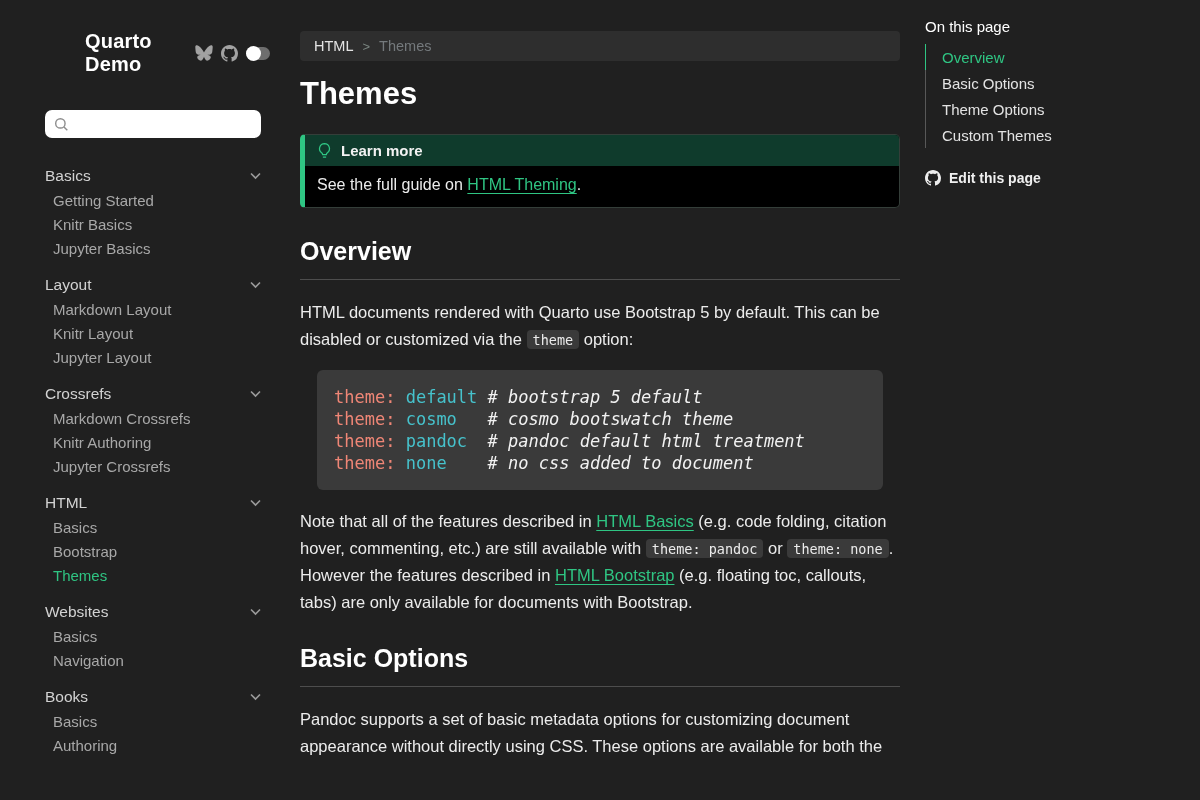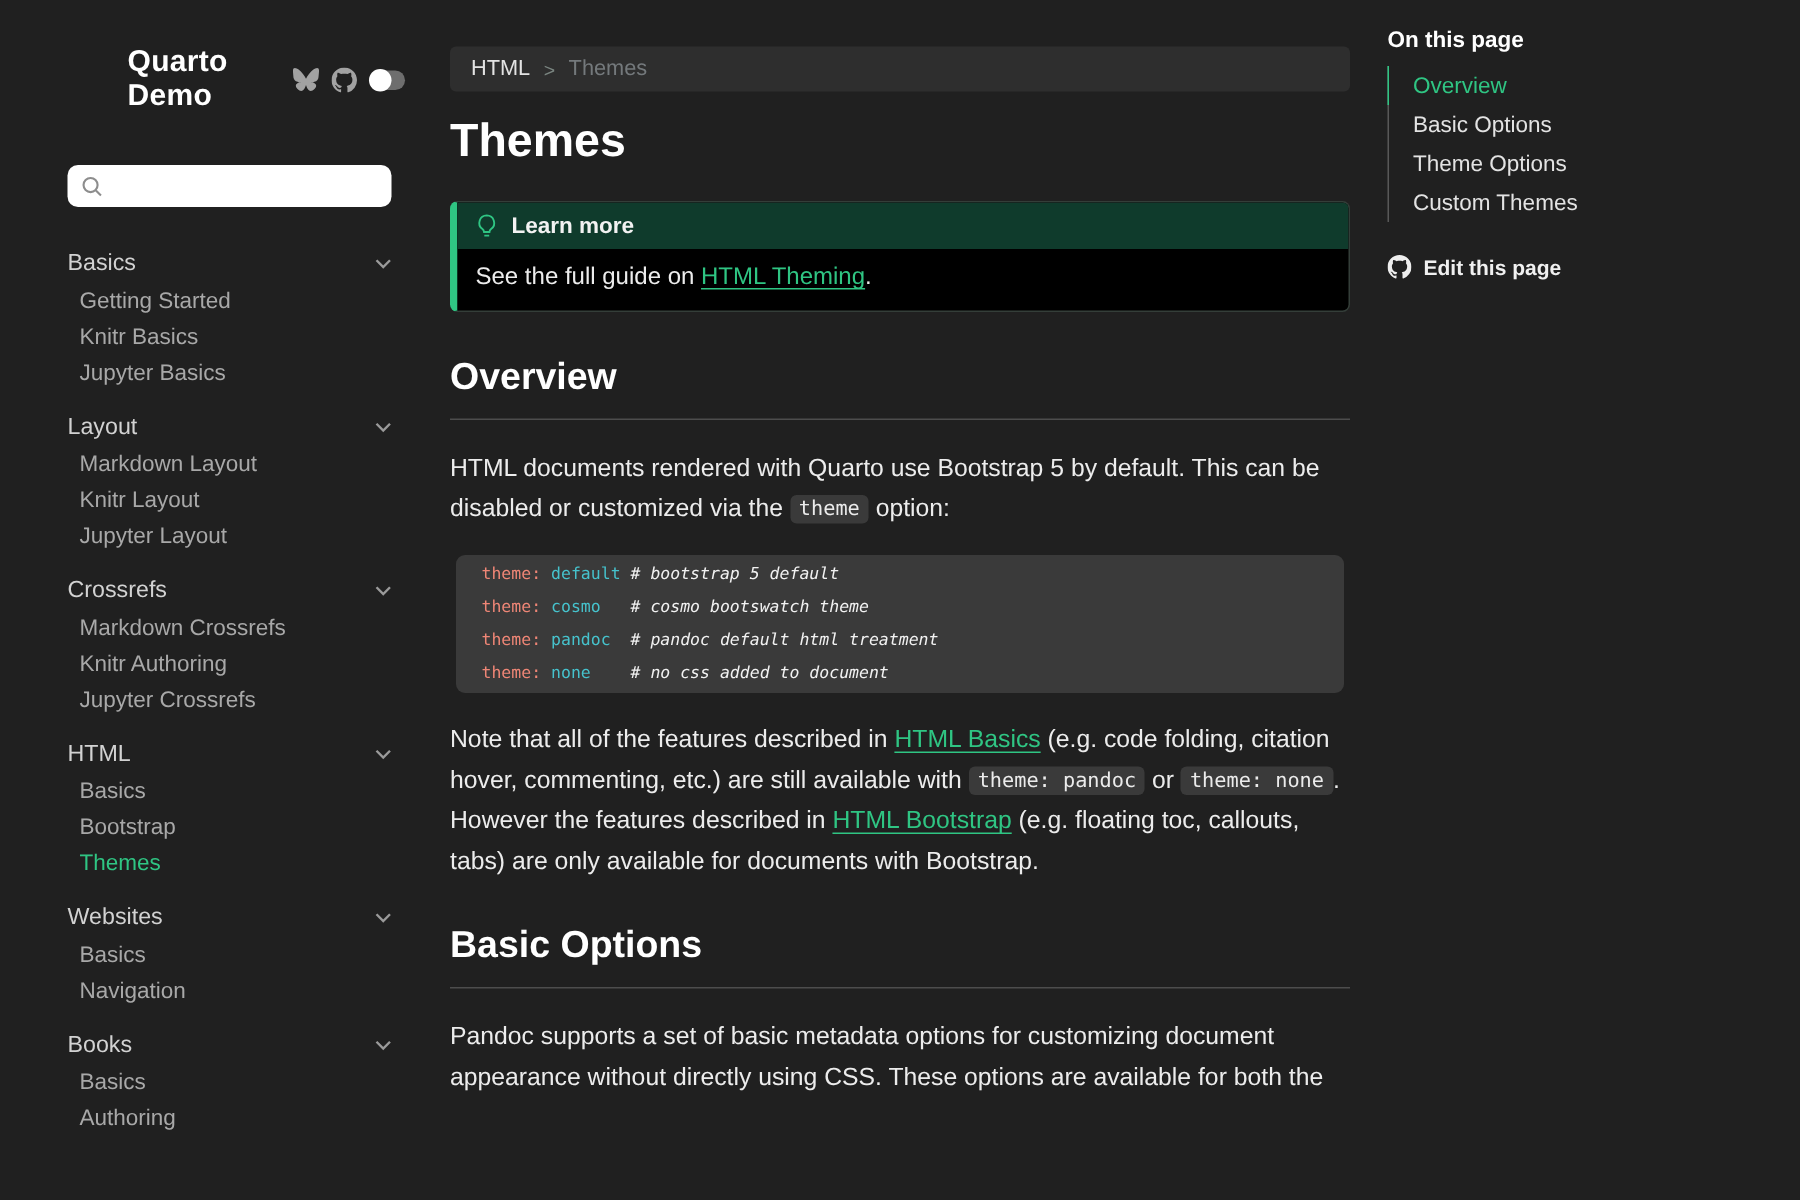--- a/index.html
+++ b/index.html
@@ -52,30 +52,30 @@
 
   h2.section-heading { font-size: 25px; font-weight: bold; color: #ffffff;
     border-bottom: 1px solid #4d4d4d; padding-bottom: 13px; margin: 29px 0 19px; }
 
   .para { font-size: 16.5px; line-height: 26.5px; margin: 0 0 17px; color: #ececec; }
   a.link { color: var(--accent); text-decoration: underline; text-underline-offset: 2.5px; cursor: pointer; }
 
   code.inline { background: #3a3a3a; border-radius: 4px; padding: 1.5px 6px;
     font-family: "DejaVu Sans Mono", "Liberation Mono", monospace; font-size: 13.5px; color: #ebebeb; }
 
-  .code-block { background: #3a3a3a; border-radius: 6px; padding: 2px 17px; margin: 14px 4px 18px;
-    font-family: "DejaVu Sans Mono", "Liberation Mono", monospace; font-size: 11px; line-height: 22px; }
+  .code-block { background: #3a3a3a; border-radius: 6px; padding: 16px 17px; margin: 14px 17px 18px;
+    font-family: "DejaVu Sans Mono", "Liberation Mono", monospace; font-size: 17px; line-height: 22px; }
   .code-line { white-space: pre; }
   .ck { color: #ef8676; }
   .cv { color: #46c2cc; display: inline-block; width: 7ch; }
   .cc { color: #f2f2f2; font-style: italic; }
 
   
   .toc { margin-left: 25px; padding-top: 18px; width: 275px; }
-  .toc-heading { font-size: 15px; font-weight: bold; color: #ffffff; margin-bottom: 9px; }
+  .toc-heading { font-size: 15px; font-weight: normal; color: #ffffff; margin-bottom: 9px; }
   .toc-list { list-style: none; margin: 0; padding: 0; border-left: 1px solid #585858; }
   .toc-item { font-size: 15px; color: #e3e3e3; padding: 4.5px 0 4.5px 16px; cursor: pointer; }
   .toc-item.active { color: var(--accent); border-left: 1px solid var(--accent); margin-left: -1px; }
   .edit-link { display: flex; align-items: center; gap: 8px; margin-top: 22px;
     font-size: 14px; font-weight: bold; color: #f0f0f0; cursor: pointer; }
 
   :root { --accent: #2fc583; }
 </style>
 </head>
 <body>

